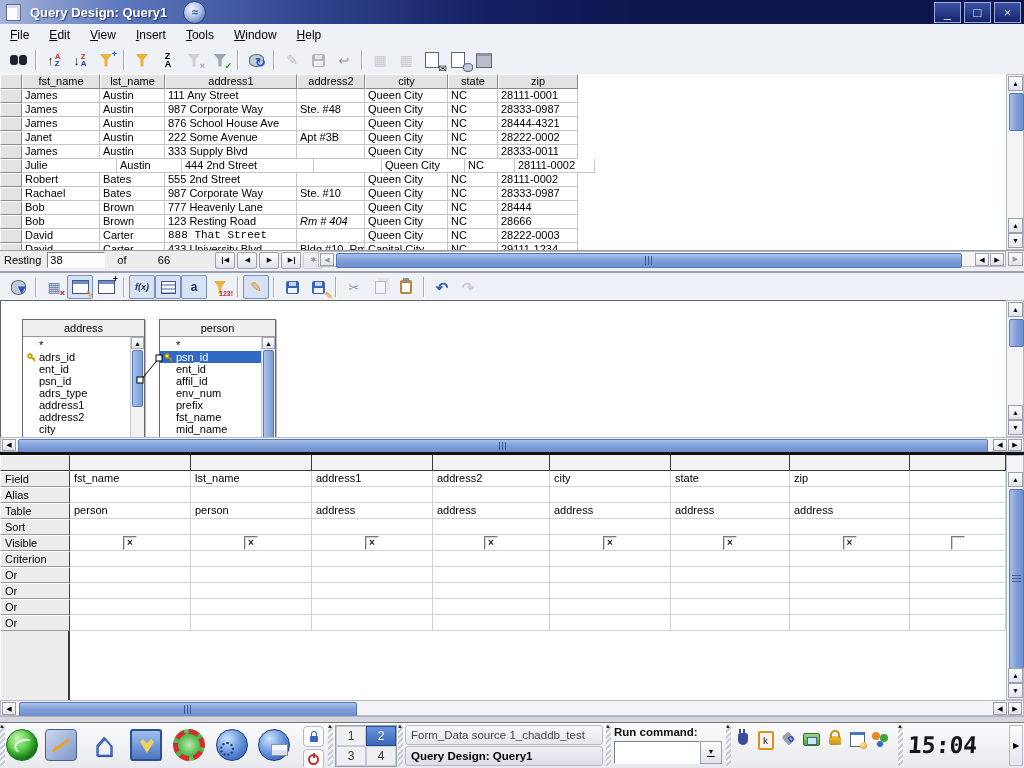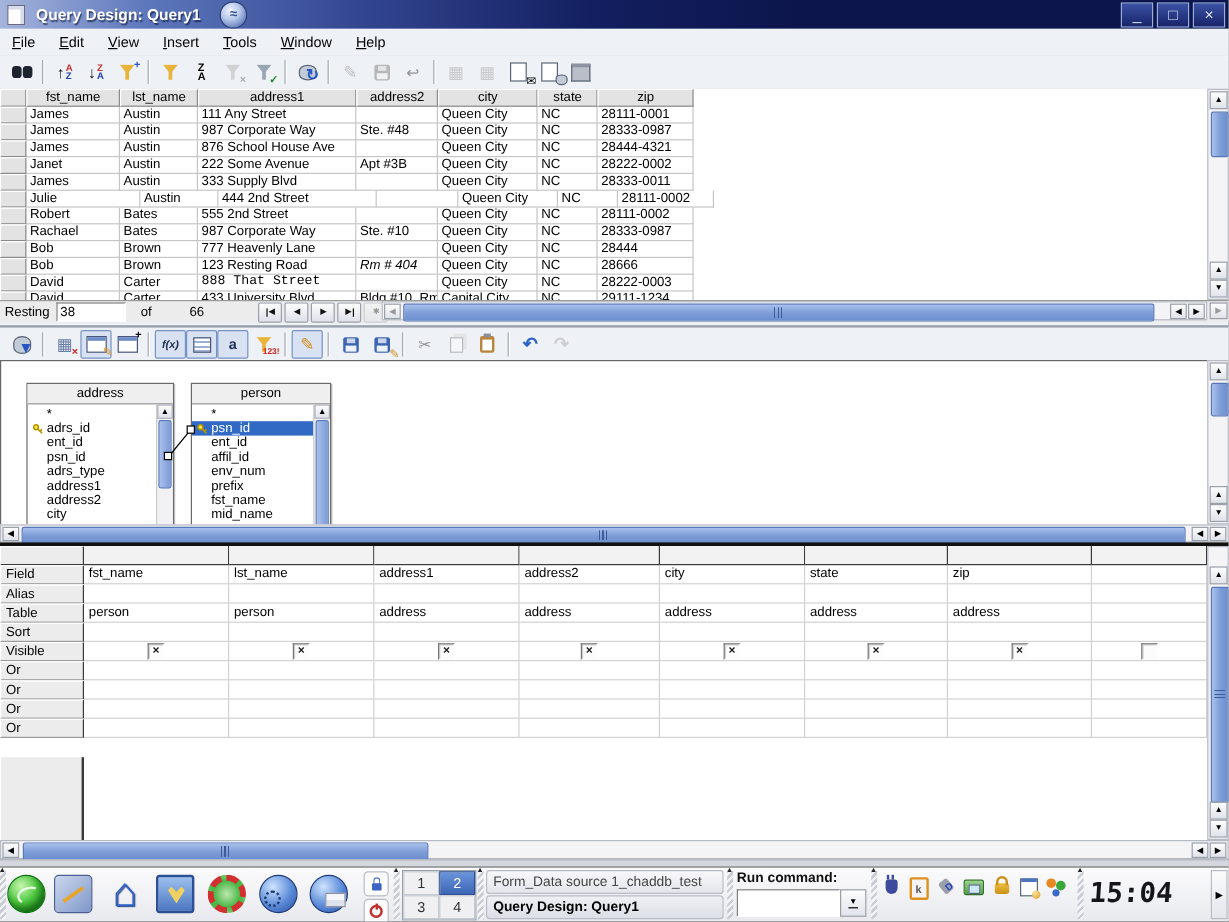--- a/index.html
+++ b/index.html
@@ -735,20 +735,31 @@
             <span class="cb">×</span>
           </div>
           <div class="qg-cell ctr" style="width: 120px;">
             <span class="cb">×</span>
           </div>
           <div class="qg-cell ctr" style="width: 96px;">
             <span class="cb"></span>
           </div>
         </div>
         <div class="qg-row">
+          <div class="qg-label">Criterion</div>
+          <div class="qg-cell" style="width: 121px;"></div>
+          <div class="qg-cell" style="width: 121px;"></div>
+          <div class="qg-cell" style="width: 121px;"></div>
+          <div class="qg-cell" style="width: 117px;"></div>
+          <div class="qg-cell" style="width: 121px;"></div>
+          <div class="qg-cell" style="width: 119px;"></div>
+          <div class="qg-cell" style="width: 120px;"></div>
+          <div class="qg-cell" style="width: 96px;"></div>
+        </div>
+        <div class="qg-row">
           <div class="qg-label">Or</div>
           <div class="qg-cell" style="width: 121px;"></div>
           <div class="qg-cell" style="width: 121px;"></div>
           <div class="qg-cell" style="width: 121px;"></div>
           <div class="qg-cell" style="width: 117px;"></div>
           <div class="qg-cell" style="width: 121px;"></div>
           <div class="qg-cell" style="width: 119px;"></div>
           <div class="qg-cell" style="width: 120px;"></div>
           <div class="qg-cell" style="width: 96px;"></div>
         </div>

